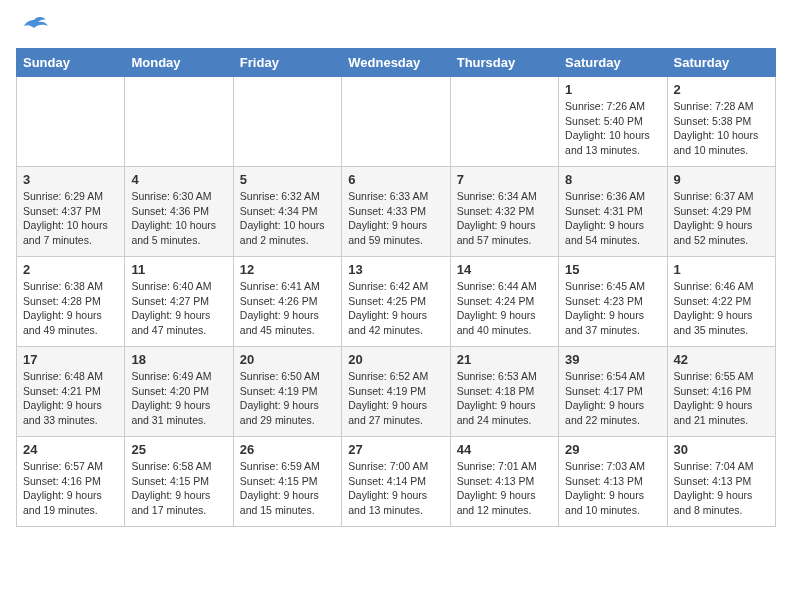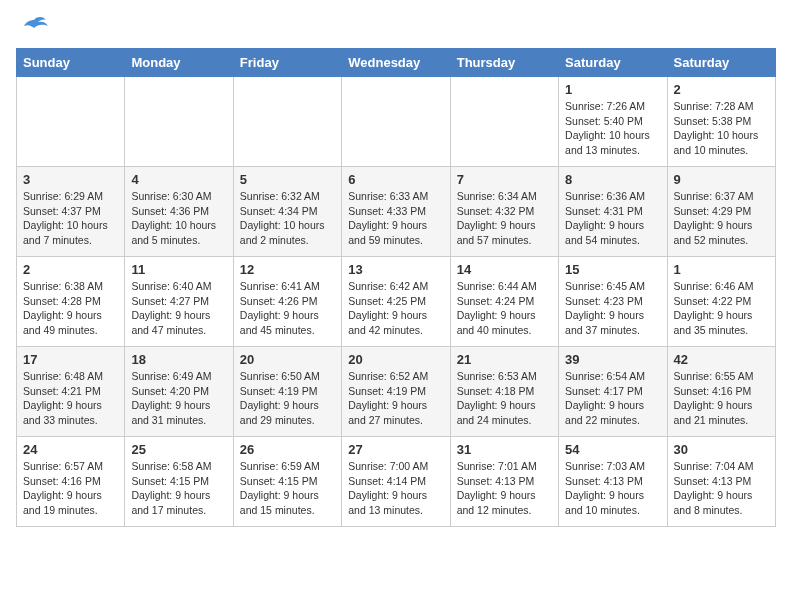--- a/index.html
+++ b/index.html
@@ -222,25 +222,25 @@
         </td>
         <td>
           <span class="day-num">26</span>
           <div class="day-info">Sunrise: 6:59 AM<br>Sunset: 4:15 PM<br>Daylight: 9 hours and 15 minutes.</div>
         </td>
         <td>
           <span class="day-num">27</span>
           <div class="day-info">Sunrise: 7:00 AM<br>Sunset: 4:14 PM<br>Daylight: 9 hours and 13 minutes.</div>
         </td>
         <td>
-          <span class="day-num">31</span>
+          <span class="day-num">44</span>
           <div class="day-info">Sunrise: 7:01 AM<br>Sunset: 4:13 PM<br>Daylight: 9 hours and 12 minutes.</div>
         </td>
         <td>
-          <span class="day-num">54</span>
+          <span class="day-num">29</span>
           <div class="day-info">Sunrise: 7:03 AM<br>Sunset: 4:13 PM<br>Daylight: 9 hours and 10 minutes.</div>
         </td>
         <td>
           <span class="day-num">30</span>
           <div class="day-info">Sunrise: 7:04 AM<br>Sunset: 4:13 PM<br>Daylight: 9 hours and 8 minutes.</div>
         </td>
       </tr>
     </tbody>
 </table>
 

